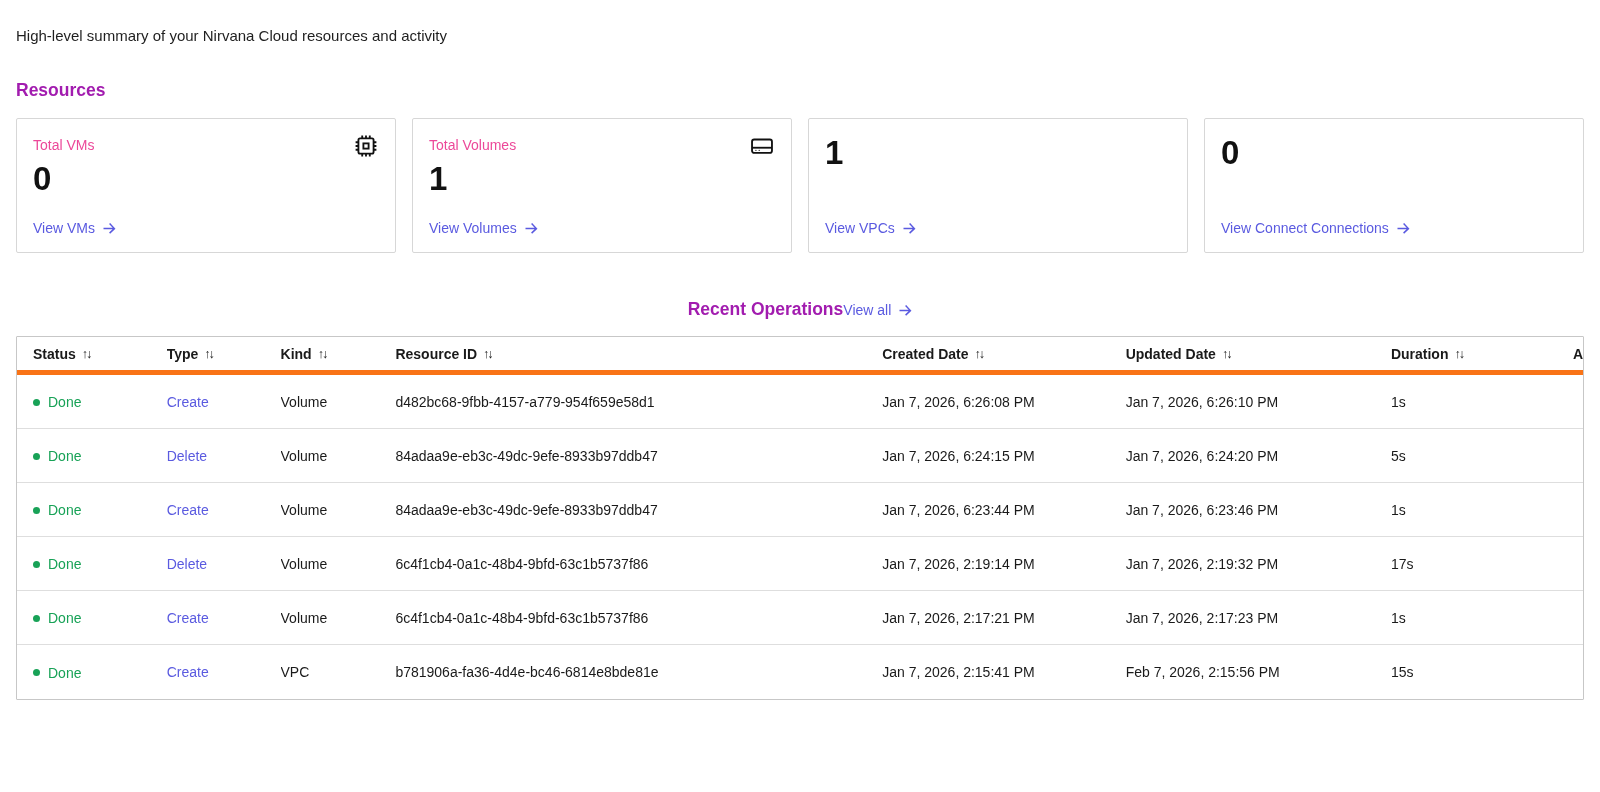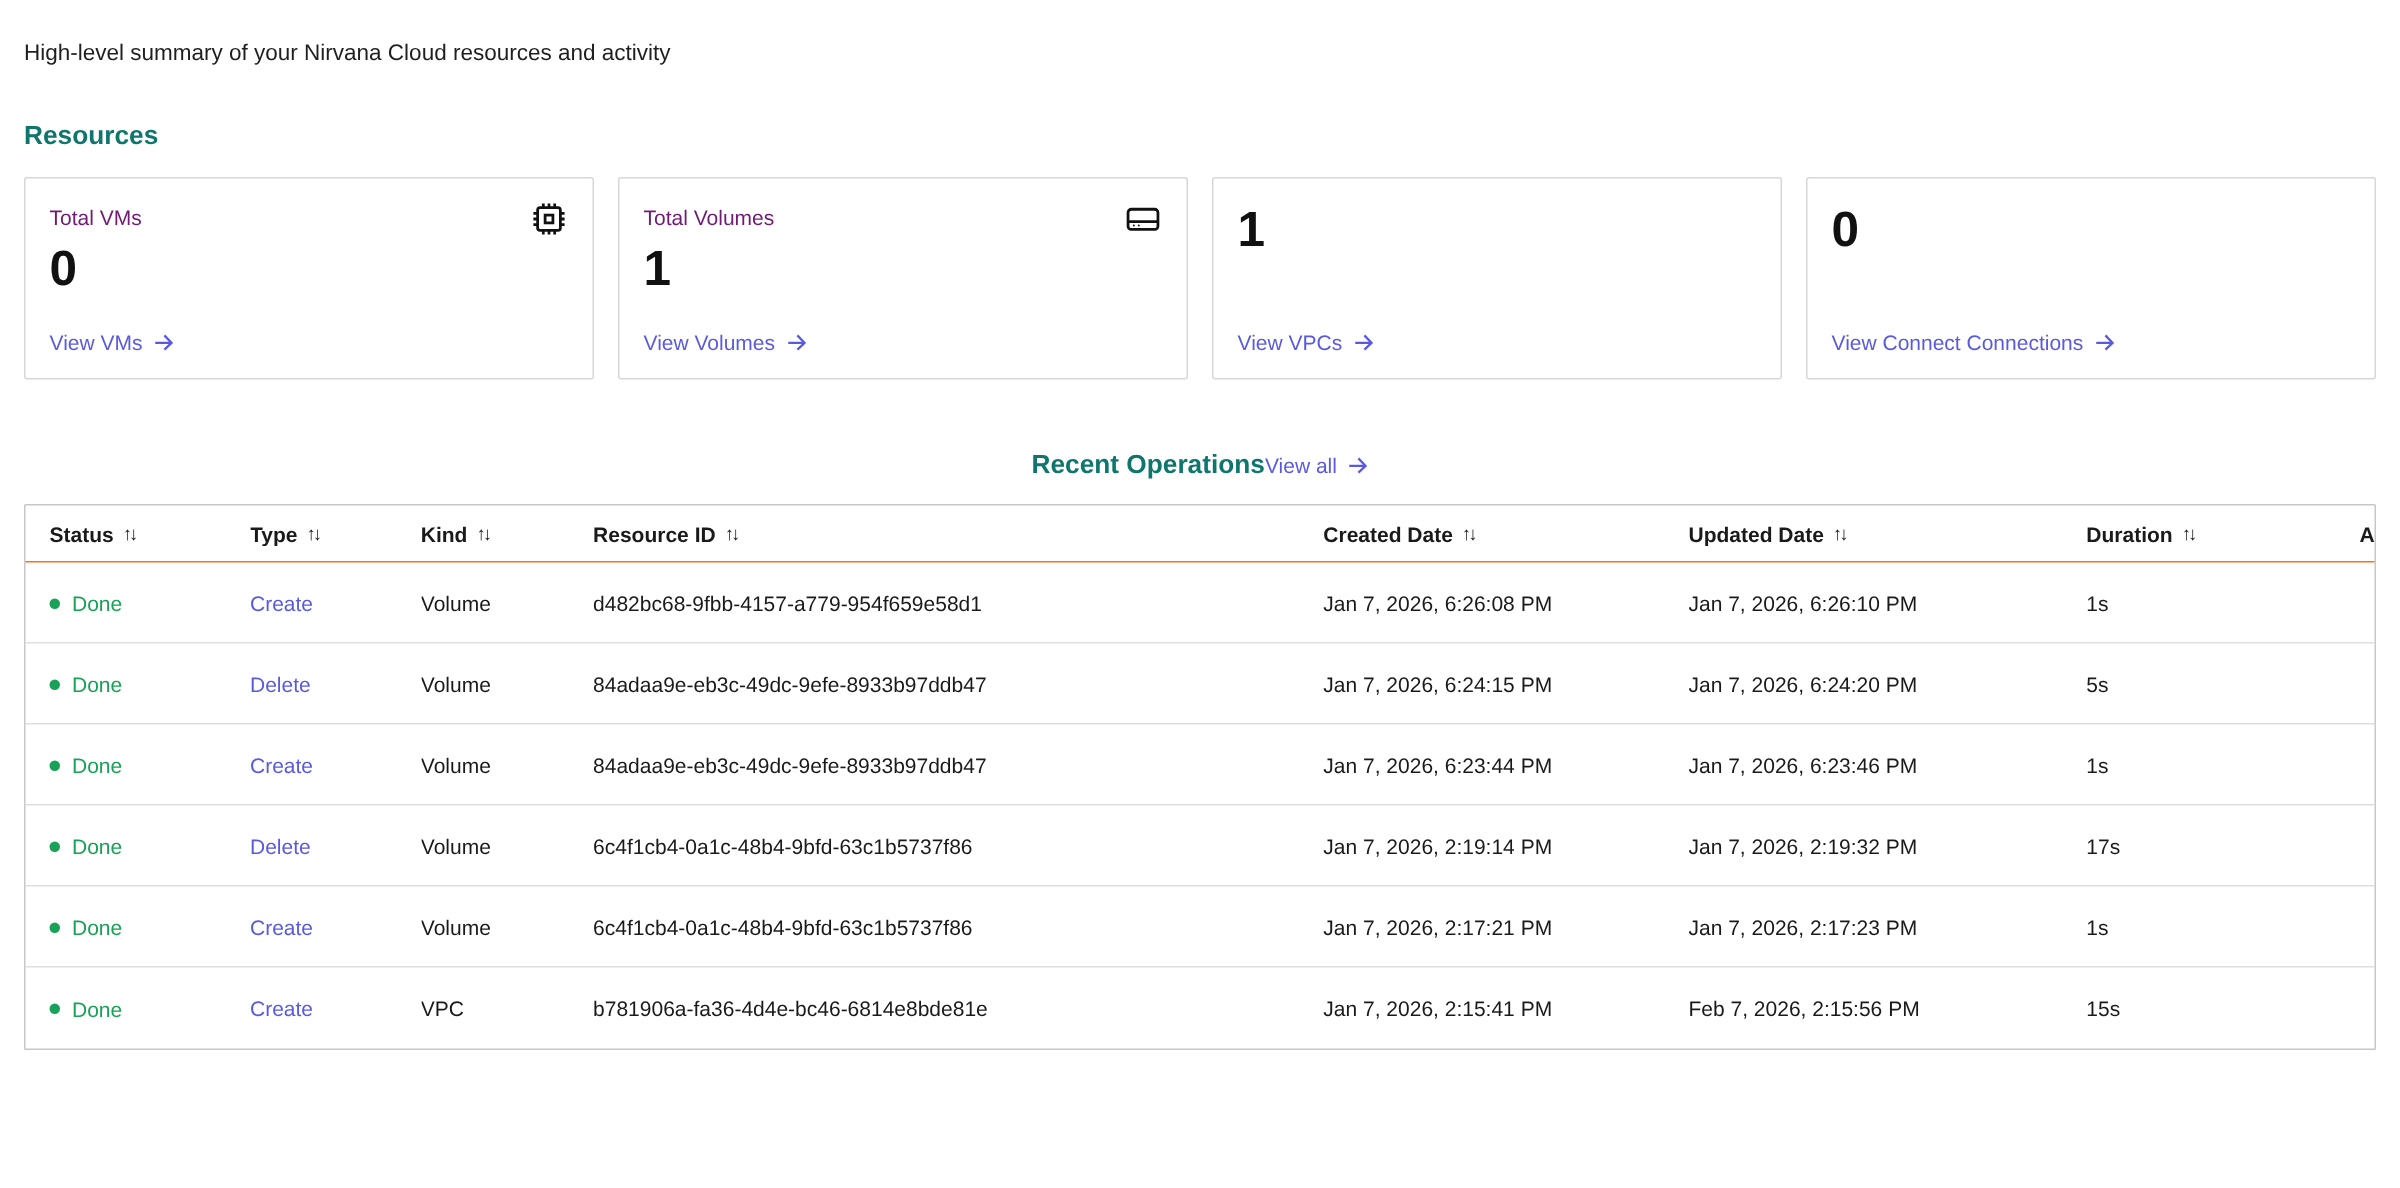--- a/index.html
+++ b/index.html
@@ -3,42 +3,42 @@
 <meta charset="utf-8">
 <style>
   * { margin:0; padding:0; box-sizing:border-box; }
   html,body { width:1600px; height:792px; background:#ffffff; }
   body { font-family:"Liberation Sans","DejaVu Sans",sans-serif; color:#1a1a1a; }
   .content { padding:16px 16px 0 16px; }
 
   .page-title { font-size:23px; font-weight:700; letter-spacing:-.2px; color:#111; }
   .page-subtitle { font-size:15px; margin-top:11px; color:#1f1f1f; }
 
-  .section-heading { font-size:17.5px; font-weight:700; color:#0f766e; }
+  .section-heading { font-size:17.5px; font-weight:700; color:#a21caf; }
   .resources-heading { margin-top:36px; }
 
   .cards { display:flex; gap:16px; margin-top:17px; }
   .card { flex:1; height:135px; border:1px solid #d7d7d7; border-radius:2px;
           padding:14px 16px 16px 16px; display:flex; flex-direction:column; background:#fff; }
   .card-top { display:flex; justify-content:space-between; align-items:flex-start; }
-  .card-label { font-size:14px; color:#701a75; padding-top:4px; }
+  .card-label { font-size:14px; color:#ec4899; padding-top:4px; }
   .card-icon { width:26px; height:26px; flex:0 0 auto; }
   .card-icon svg { width:26px; height:26px; display:block; }
   .card-value { font-size:33px; font-weight:700; line-height:1.1; margin-top:2px; color:#111; }
   .card-link { margin-top:auto; display:inline-flex; align-items:center; gap:7px;
                font-size:14px; color:#5a5ae0; text-decoration:none; cursor:pointer; width:max-content;text-align:right; }
   .arrow-svg { width:14px; height:14px; display:block; }
 
   .ops-header { display:flex; justify-content:center; align-items:center; margin-top:46px; }
   .view-all { display:inline-flex; align-items:center; gap:7px; font-size:14px;
               color:#5a5ae0; text-decoration:none; cursor:pointer; }
 
   .ops-table { margin-top:16px; border:1px solid #c7c7c7; border-radius:1px; background:#fff; }
   .tr { display:flex; align-items:center; }
-  .thead { height:38px; border-bottom:1px solid #f97316; font-weight:700; font-size:14px; }
+  .thead { height:38px; border-bottom:5px solid #f97316; font-weight:700; font-size:14px; }
   .row { height:54px; border-bottom:1px solid #dedede; font-size:14px; }
   #table-body .row:last-child { border-bottom:none; }
 
   .cell { padding-right:10px; overflow:hidden; white-space:nowrap; }
   .c-status   { width:151px; padding-left:16px; }
   .c-type     { width:115px; }
   .c-kind     { width:116px; }
   .c-resource { width:492px; }
   .c-created  { width:246px; }
   .c-updated  { width:268px; }

